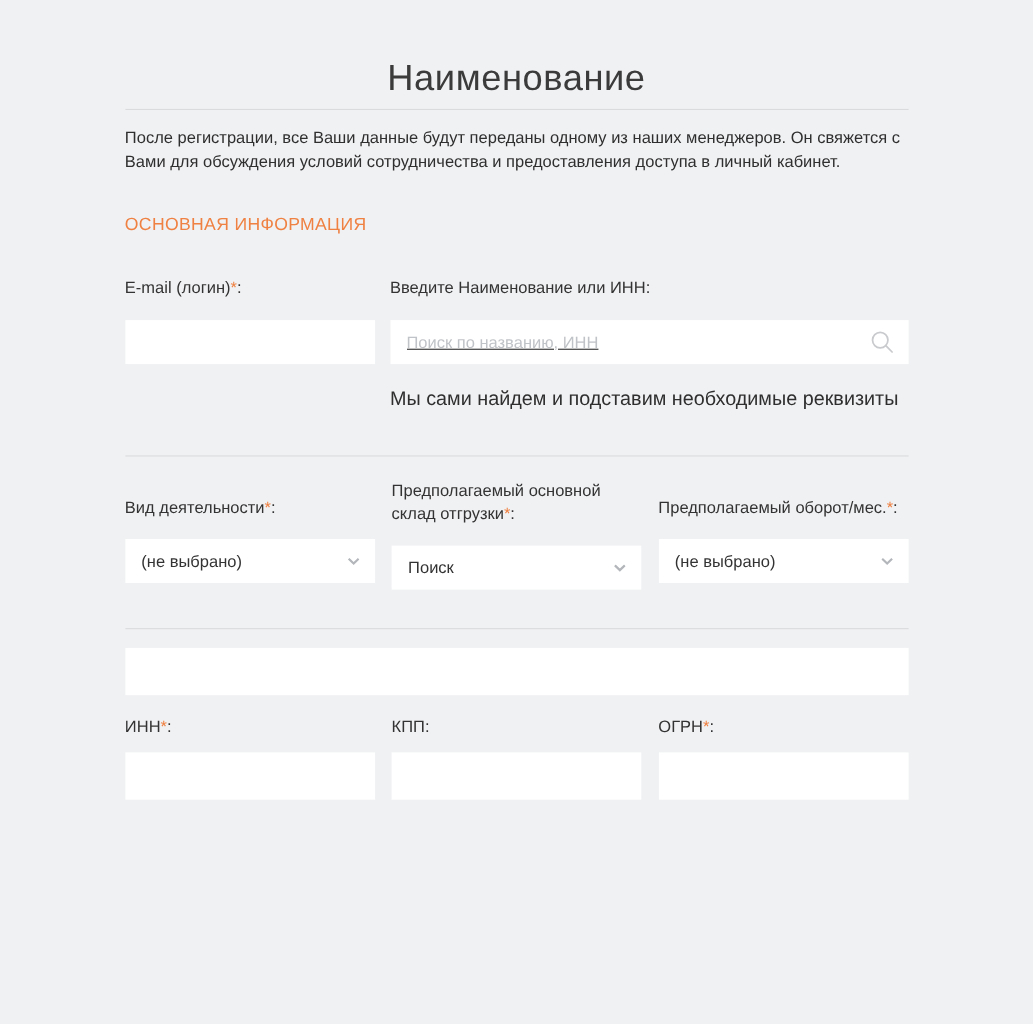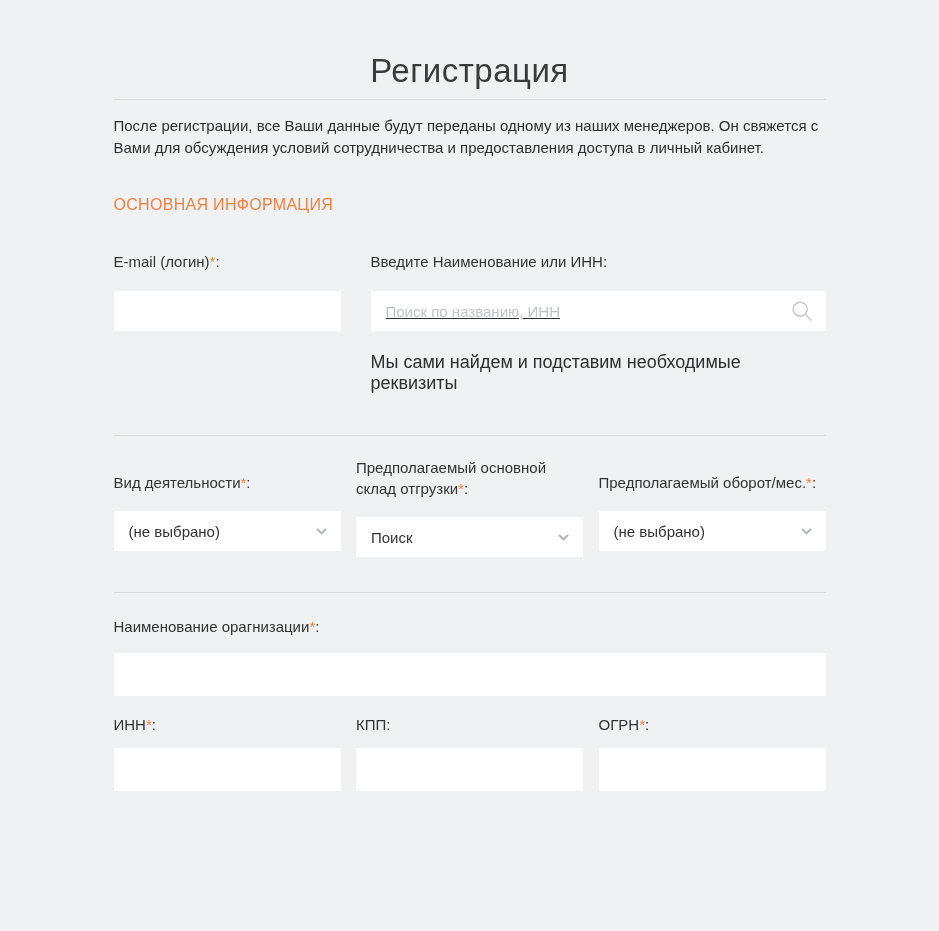--- a/index.html
+++ b/index.html
@@ -38,21 +38,21 @@
     letter-spacing: 0.3px;
   }
   .sh-main  { margin-top: 37px; }
   .sh-brief { margin-top: 42px; }
   .sh-org   { margin-top: 45px; }
 
   .field-label { font-size: 15px; color: #333; }
   .star { color: #ef8142; }
 
   .row { display: flex; }
-  .row-main { margin-top: 39px; gap: 30px; }
+  .row-main { margin-top: 39px; gap: 14px; }
   .col-email { width: 227px; flex: 0 0 227px; }
   .col-search { flex: 1 1 auto; }
 
   .text-input {
     display: block;
     width: 100%;
     height: 40px;
     margin-top: 20px;
     background: #ffffff;
     border: none;
@@ -98,21 +98,21 @@
   .org-label { margin-top: 25px; }
   .org-input { margin-top: 17px; height: 43px; }
   .row-org { margin-top: 20px; justify-content: space-between; }
   .org-small-input { margin-top: 15px; height: 43px; }
 </style>
 </head>
 <body>
 
 <div class="container">
 
-  <h1 class="page-title">Регистрация</h1>
+  <h1 class="page-title">Наименование</h1>
 
   <div class="divider"></div>
 
   <p class="intro">После регистрации, все Ваши данные будут переданы одному из наших менеджеров. Он свяжется с Вами для обсуждения условий сотрудничества и предоставления доступа в личный кабинет.</p>
 
   <h2 class="section-heading sh-main">ОСНОВНАЯ ИНФОРМАЦИЯ</h2>
 
   <div class="row row-main">
     <div class="col-email">
       <label class="field-label"><span>E-mail (логин)</span><span class="star">*</span><span>:</span></label>
@@ -170,23 +170,20 @@
           <polyline points="1,1 5.5,5.3 10,1" fill="none" stroke="#b3b6ba" stroke-width="2"></polyline>
         </svg>
       </div>
     </div>
 
   </div>
 
   <div class="divider div-3"></div>
 
 
-  <div class="org-label">
-    <label class="field-label"><span>Наименование орагнизации</span><span class="star">*</span><span>:</span></label>
-  </div>
   <input type="text" class="text-input org-input" value="" style="">
 
   <div class="row row-org">
 
     <div class="col-third">
       <label class="field-label"><span>ИНН</span><span class="star">*</span><span>:</span></label>
       <input type="text" class="text-input org-small-input" value="" style="">
     </div>
 
     <div class="col-third">

